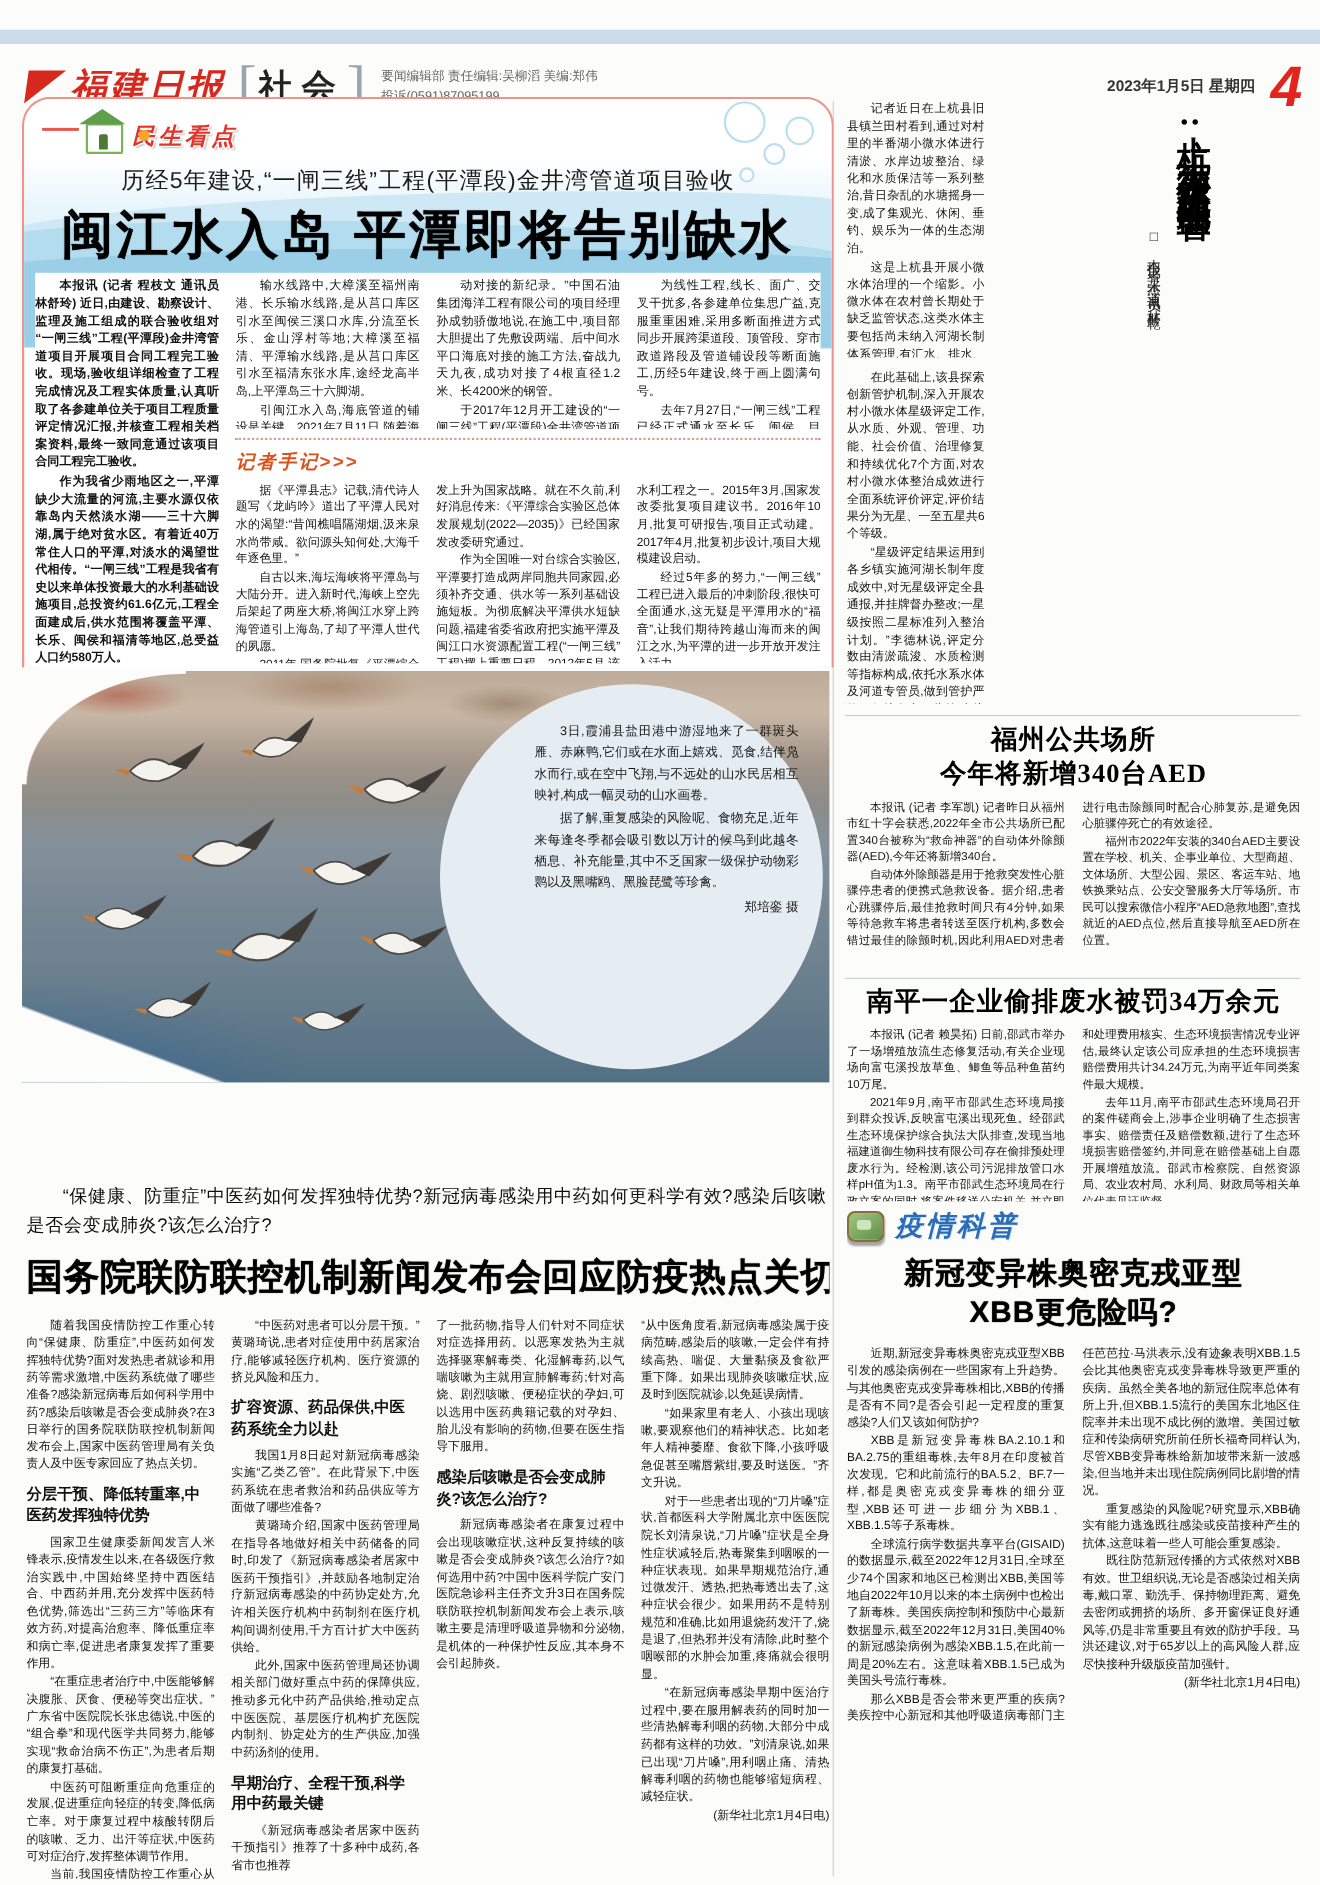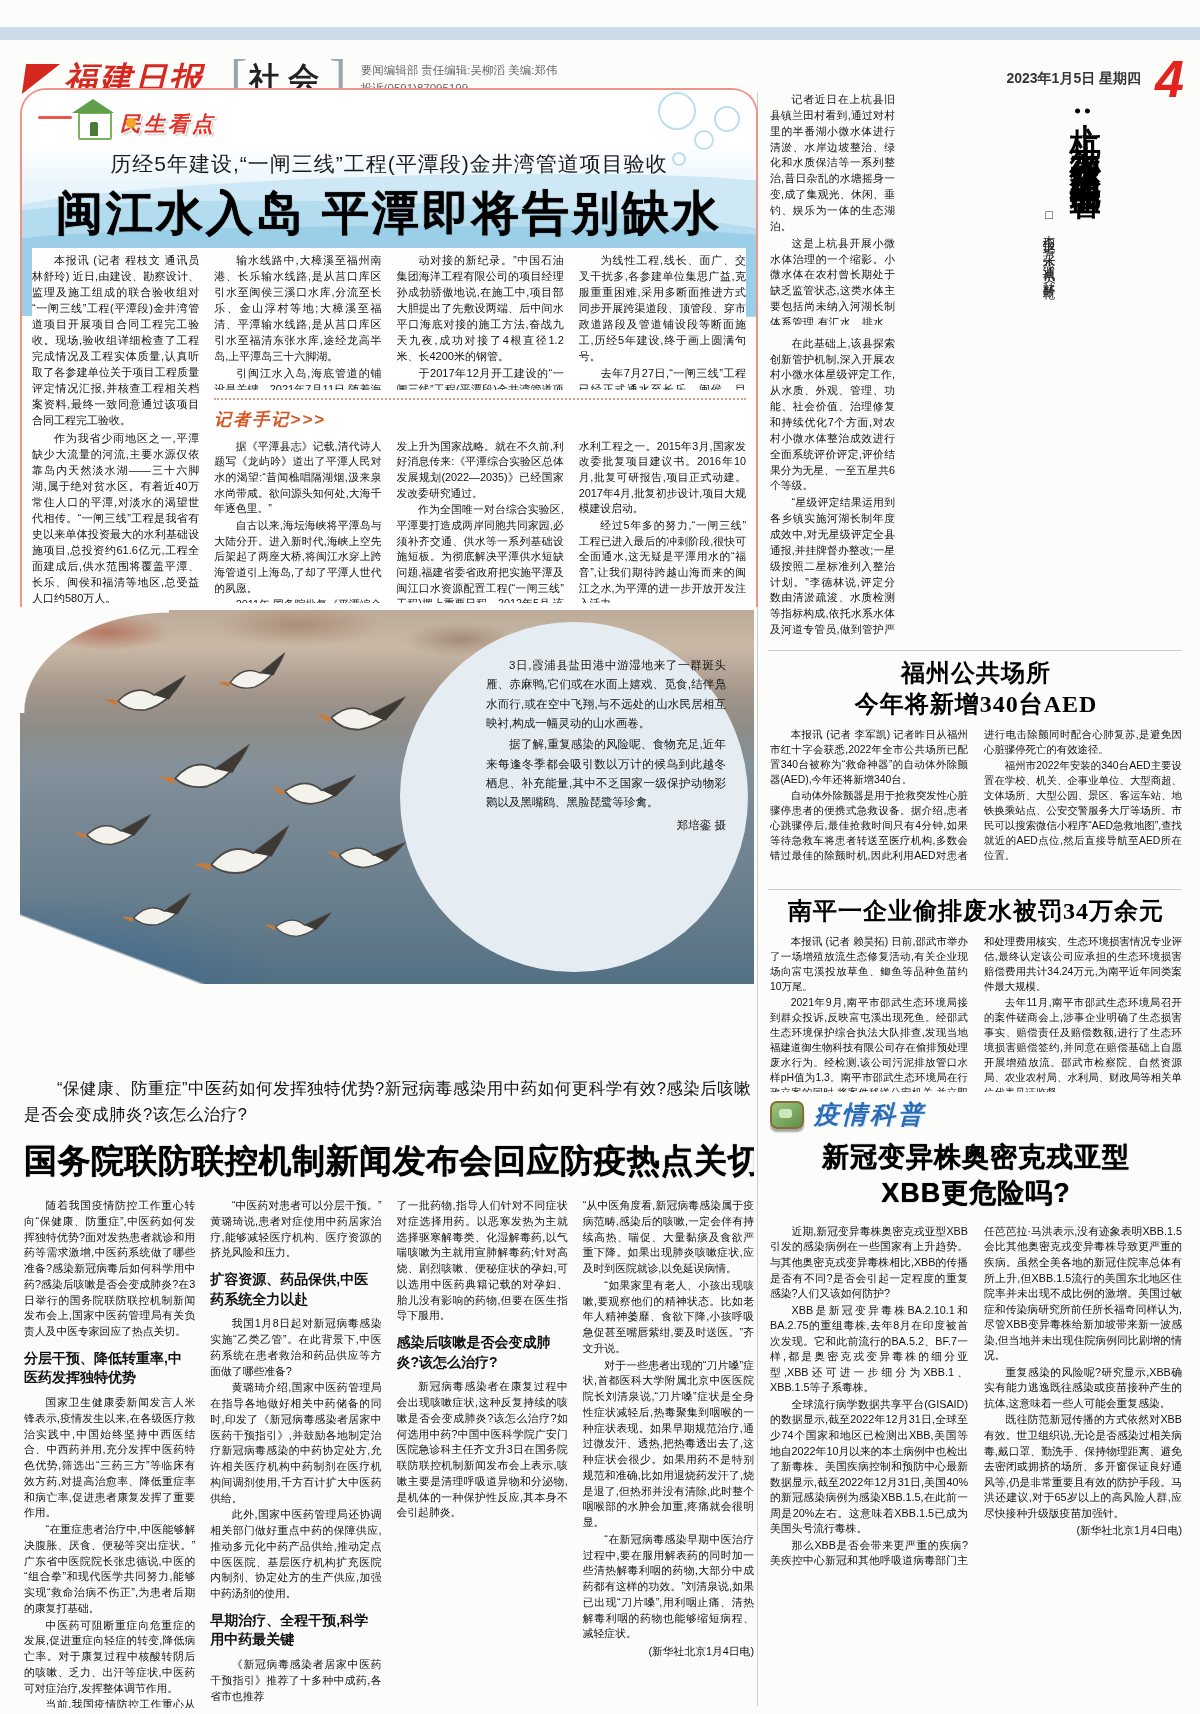--- a/index.html
+++ b/index.html
@@ -6,21 +6,21 @@
   body{
     width:1200px;height:1714px;position:relative;background:#fcfcfa;
     font-family:"Liberation Sans","DejaVu Sans",sans-serif;color:#111;
     overflow:hidden;
   }
   
   .topstrip{position:absolute;left:0;top:27px;width:1200px;height:13px;background:#ccdbe9;}
   .masthead{position:absolute;left:24px;top:50px;right:16px;height:58px;display:flex;align-items:center;}
   .logo-flag{width:0;height:0;border-top:30px solid #d6281e;border-right:34px solid transparent;transform:skewX(-8deg);margin-right:6px;}
   .logo-name{font-family:"Liberation Serif","DejaVu Serif",serif;font-style:italic;font-weight:bold;
-    font-size:33px;color:#d6281e;letter-spacing:2px;margin-right:26px;white-space:nowrap;}
+    font-size:33px;color:#d6281e;letter-spacing:2px;margin-right:12px;white-space:nowrap;}
   .section-wrap{display:flex;align-items:center;margin-right:14px;}
   .bracket{font-size:52px;font-weight:200;color:#9aa6ad;line-height:.9;font-family:"Liberation Serif",serif;}
   .section-name{font-size:31px;font-weight:bold;letter-spacing:8px;color:#222;margin:0 2px;}
   .editor-info{font-size:11.5px;color:#666;line-height:1.6;align-self:center;}
   .mast-spacer{flex:1;}
   .issue-date{font-size:14px;font-weight:bold;color:#333;margin-right:14px;white-space:nowrap;}
   .page-num{font-size:52px;line-height:1;font-weight:900;font-style:italic;color:#e3241d;}
   
   .para{margin:0 0 1px 0;text-indent:2em;text-align:justify;}
   .para.cont{text-indent:0;}
@@ -48,21 +48,21 @@
   .house::after{content:"";position:absolute;left:10px;top:8px;width:8px;height:14px;background:#4a7c38;border-radius:2px 2px 0 0;}
   .sun{position:absolute;width:10px;height:10px;border-radius:50%;background:#f5a623;left:46px;top:4px;}
   .badge-text{font-size:21px;font-weight:bold;font-style:italic;color:#e0352b;letter-spacing:3px;margin-top:12px;
     text-shadow:1px 1px 0 #fff,-1px -1px 0 #fff,1px -1px 0 #fff,-1px 1px 0 #fff,2px 2px 2px rgba(120,120,120,.55);}
   .feature-kicker{position:absolute;left:0;right:0;top:60px;text-align:center;font-size:21px;color:#1c1c1c;z-index:2;letter-spacing:1px;}
   .feature-headline{position:absolute;left:0;right:0;top:92px;text-align:center;font-size:47px;font-weight:900;
     letter-spacing:3px;color:#000;z-index:2;text-shadow:0 0 1px #000;}
   .feature-body{position:absolute;left:10px;right:10px;top:158px;bottom:4px;background:#fff;
     display:grid;grid-template-columns:repeat(4,1fr);grid-template-rows:138px auto;column-gap:15px;
     font-size:11px;line-height:1.46;overflow:hidden;padding-top:4px;}
-  .fb-col1{grid-row:1/3;overflow:hidden;}
+  .fb-col1{grid-row:1/3;overflow:hidden;font-weight:bold;}
   .fb-top{overflow:hidden;}
   .notes{grid-column:2/5;border-top:2px dotted #dd9c8d;margin-top:8px;padding-top:6px;}
   .notes-title{color:#d8541e;font-weight:bold;font-style:italic;font-size:17px;letter-spacing:2px;margin:2px 0 6px;}
   .notes-cols{column-count:3;column-gap:15px;font-size:10.8px;line-height:1.45;}
   
   .photo{position:absolute;left:20px;top:610px;width:734px;height:374px;overflow:hidden;
     background:
       radial-gradient(90px 26px at 12% 6%, rgba(170,70,48,.55), transparent 70%),
       radial-gradient(120px 30px at 38% 4%, rgba(150,110,80,.5), transparent 70%),
       radial-gradient(80px 24px at 60% 8%, rgba(120,90,70,.45), transparent 70%),

